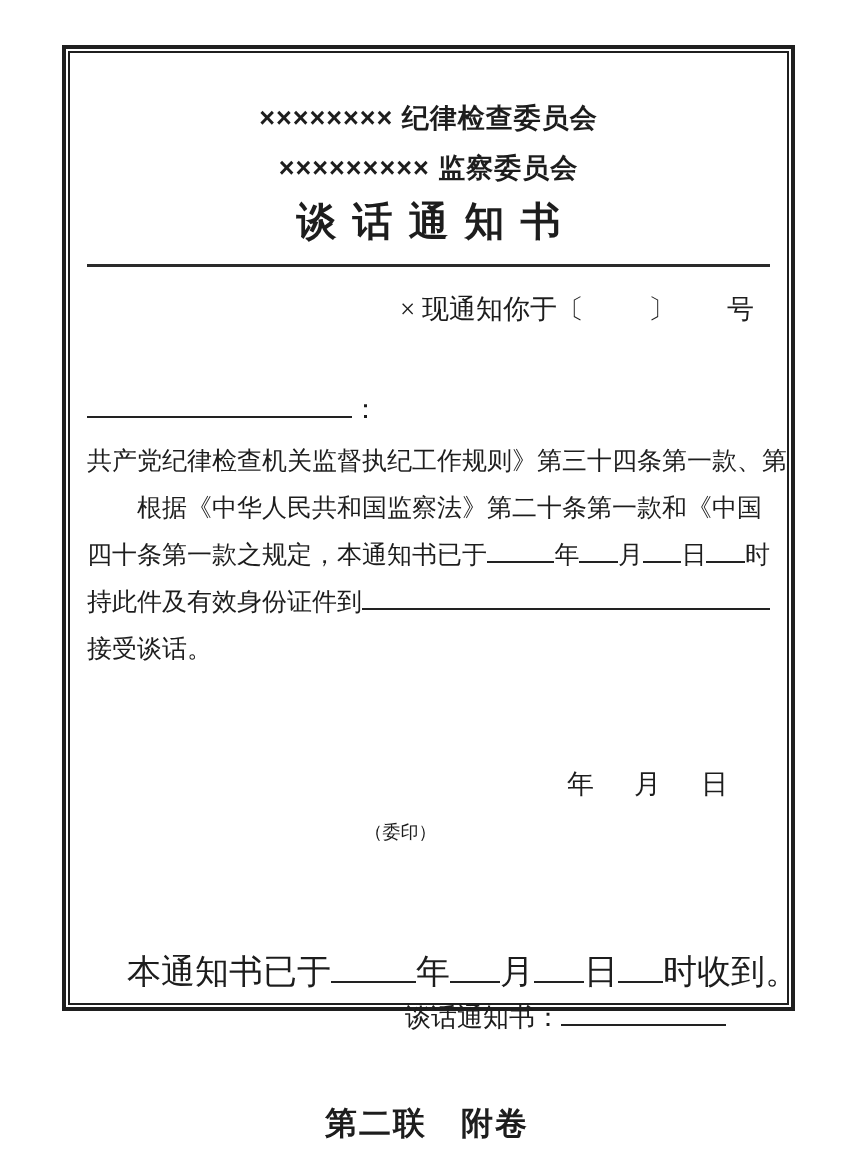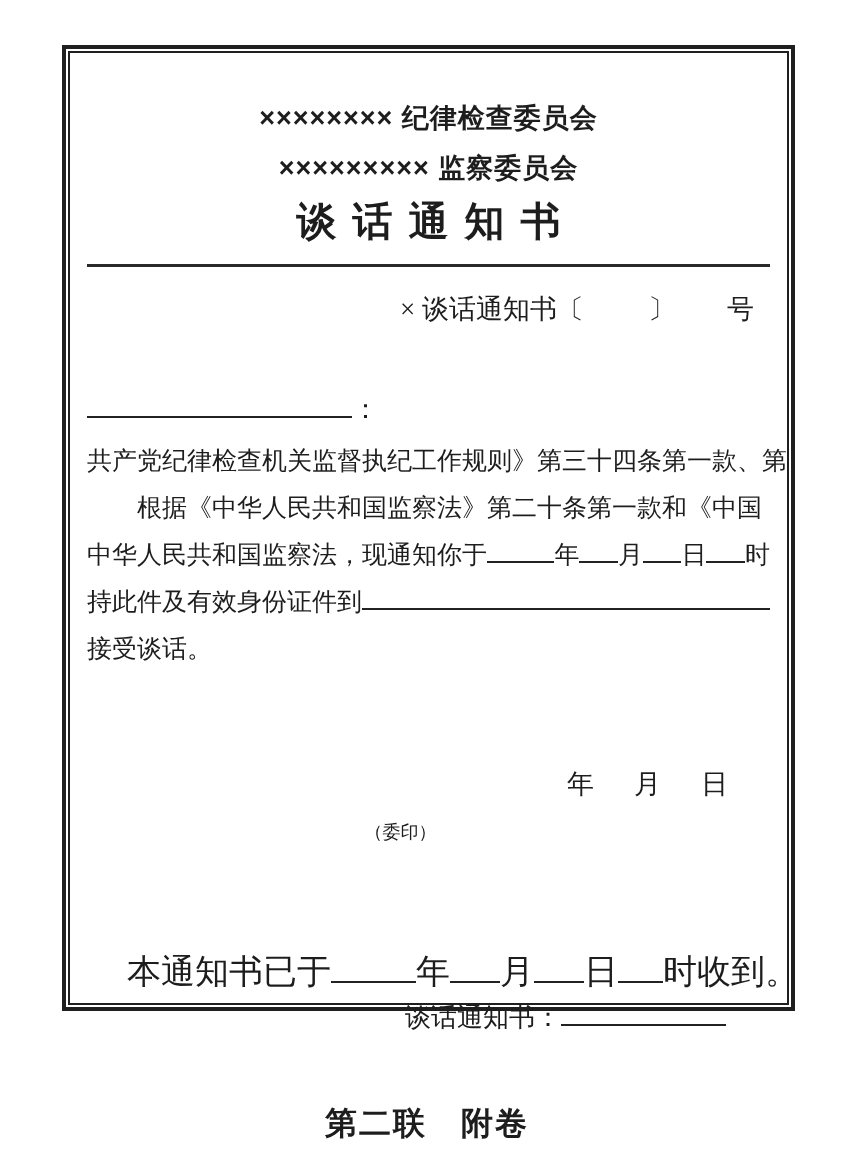--- a/index.html
+++ b/index.html
@@ -167,37 +167,37 @@
 
         <div class="org-line org-line-1">×××××××× 纪律检查委员会</div>
 
         <div class="org-line org-line-2">××××××××× 监察委员会</div>
 
         <div class="doc-title">谈话通知书</div>
 
         <hr class="title-rule">
 
         <div class="doc-number">
-          <span class="txt">× 谈话通知书〔</span>
+          <span class="txt">× 现通知你于〔</span>
           <span class="gap gap-bracket"></span>
           <span class="txt">〕</span>
           <span class="gap gap-number"></span>
           <span class="txt">号</span>
         </div>
 
         <div class="salutation">
           <span class="blank"></span><span>：</span>
         </div>
 
         <div class="body-block">
           <div class="body-line">共产党纪律检查机关监督执纪工作规则》第三十四条第一款、第</div>
           <div class="body-line body-line-1">根据《中华人民共和国监察法》第二十条第一款和《中国</div>
 
           <div class="flex-line">
-            <span class="txt">中华人民共和国监察法，现通知你于</span>
+            <span class="txt">四十条第一款之规定，本通知书已于</span>
             <span class="blank blank-year"></span>
             <span class="txt">年</span>
             <span class="blank"></span>
             <span class="txt">月</span>
             <span class="blank"></span>
             <span class="txt">日</span>
             <span class="blank"></span>
             <span class="txt">时</span>
           </div>
 

